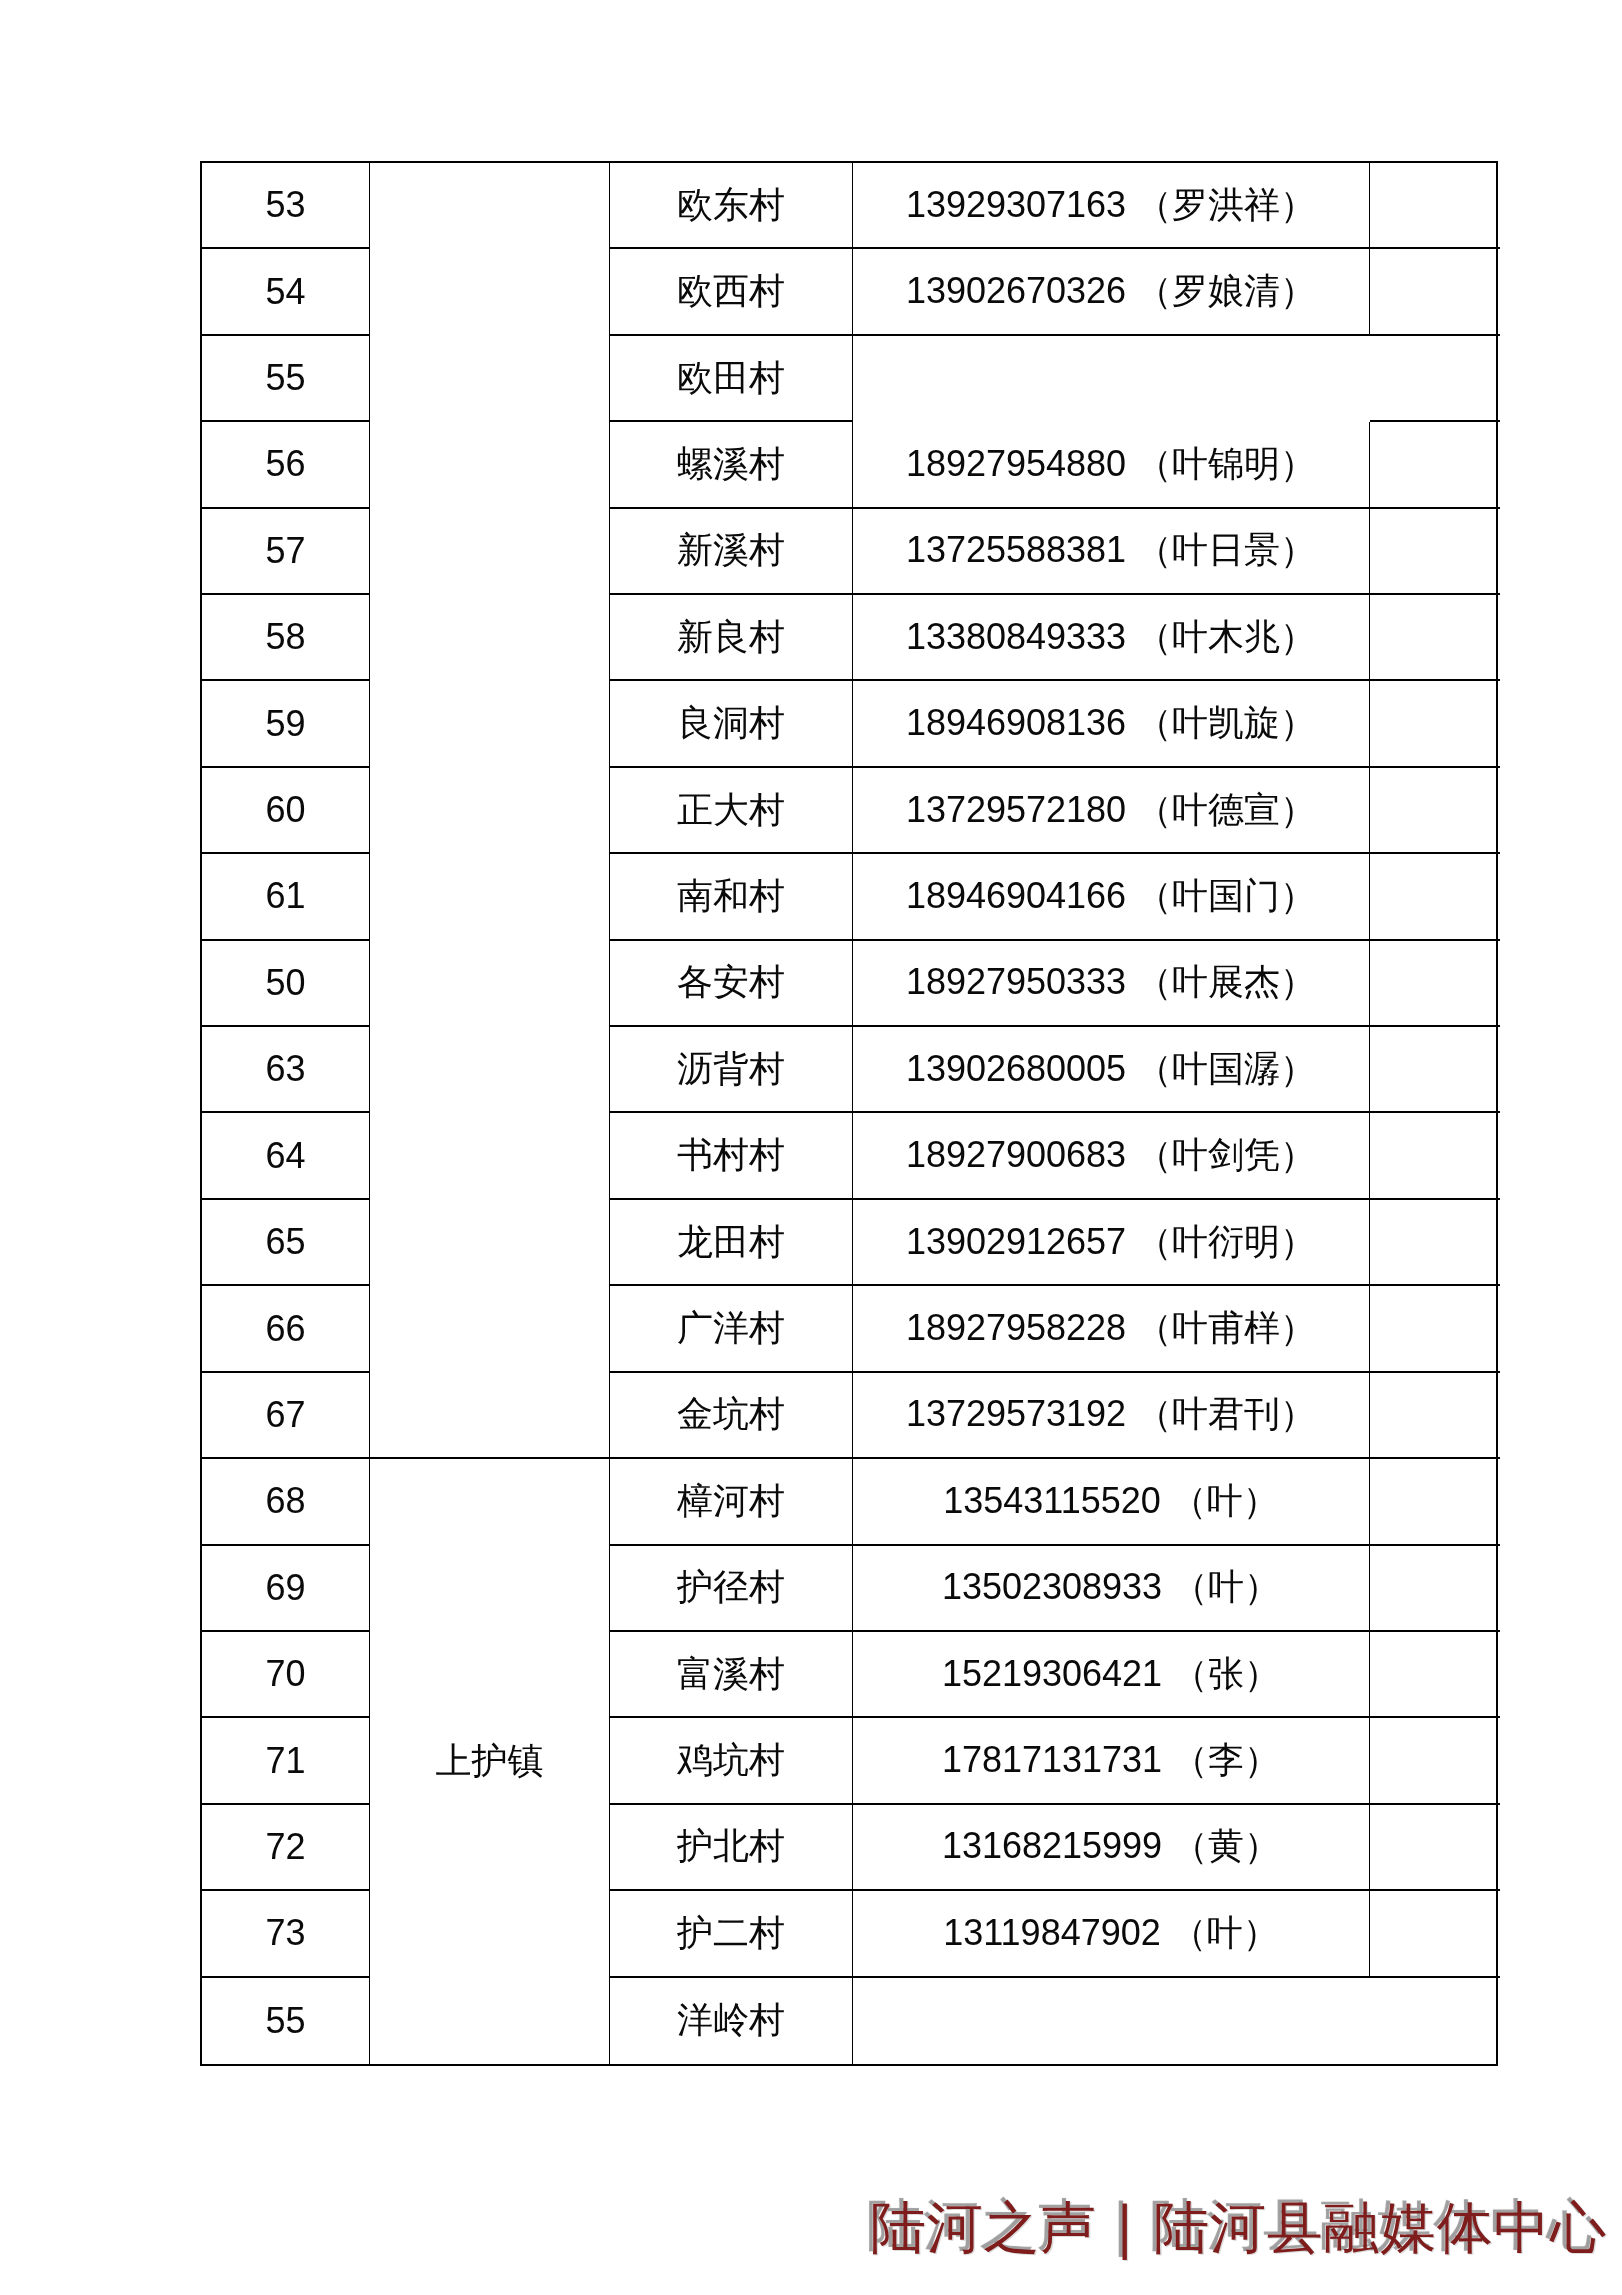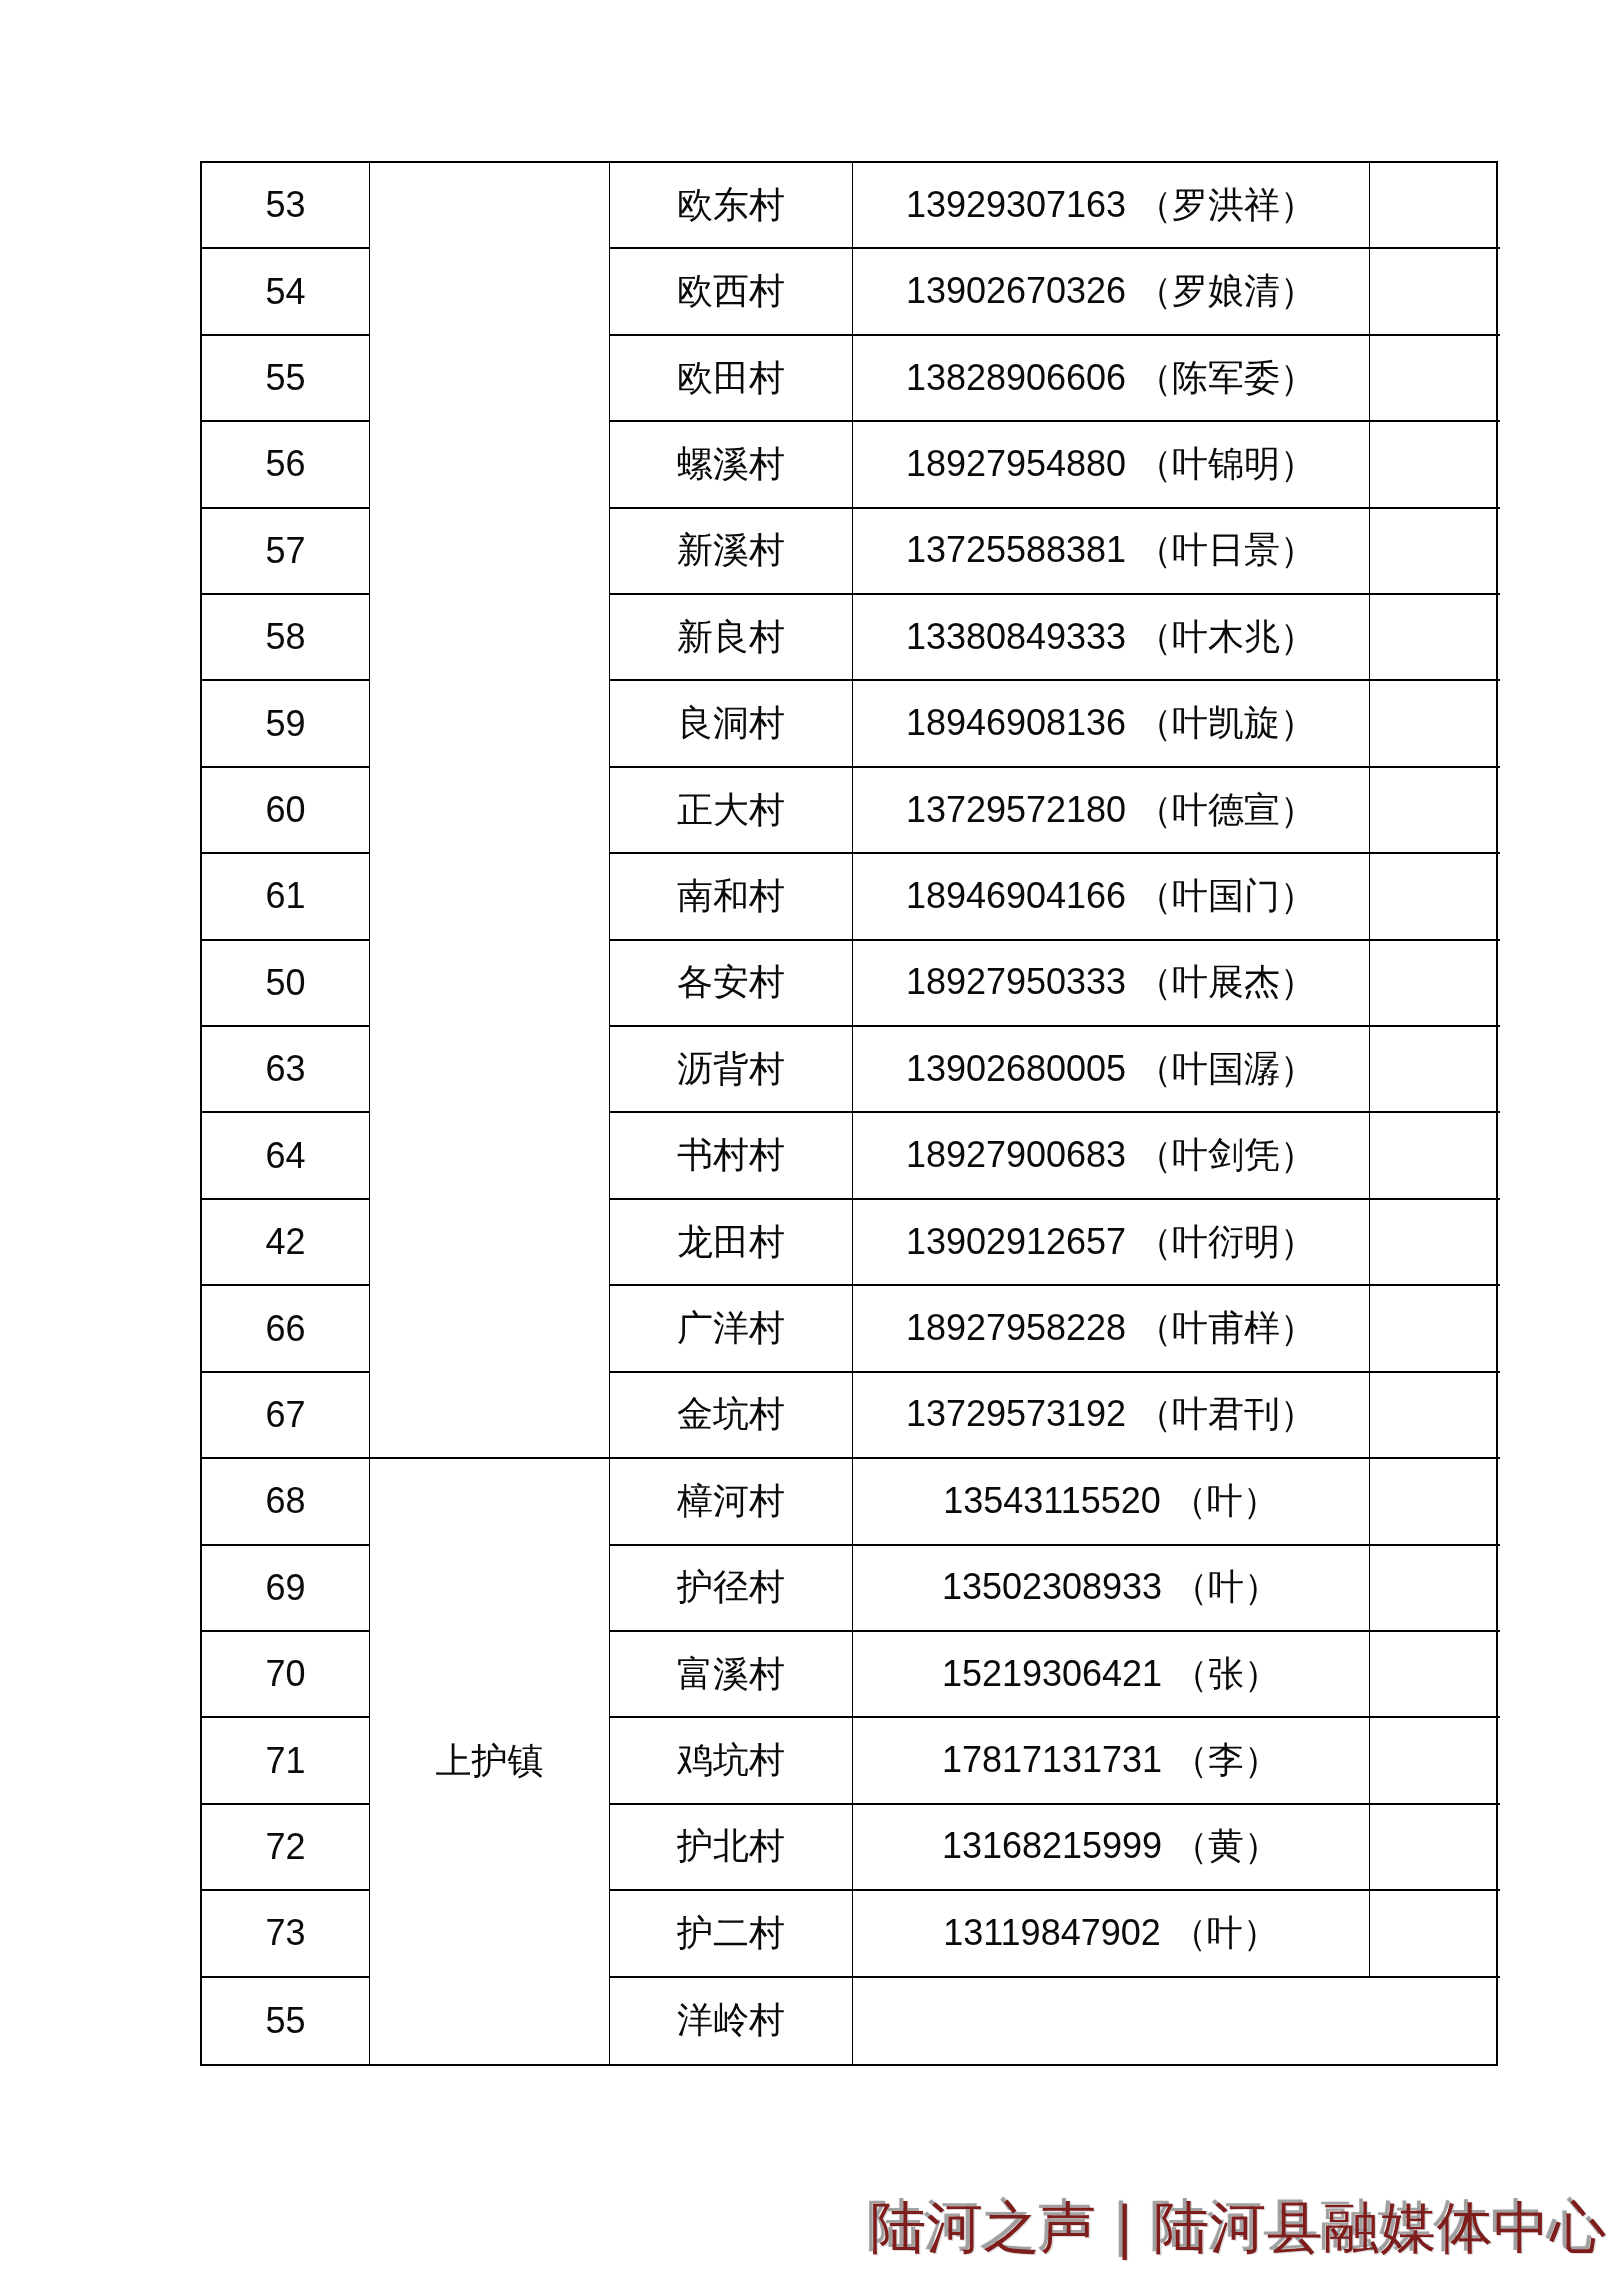--- a/index.html
+++ b/index.html
@@ -60,21 +60,20 @@
       <div class="cell" style="grid-area: 1 / 1;">53</div>
       <div class="cell" style="grid-area: 1 / 3;">欧东村</div>
       <div class="cell" style="grid-area: 1 / 4;">13929307163 （罗洪祥）</div>
       <div class="cell last-col" style="grid-area: 1 / 5;"></div>
       <div class="cell" style="grid-area: 2 / 1;">54</div>
       <div class="cell" style="grid-area: 2 / 3;">欧西村</div>
       <div class="cell" style="grid-area: 2 / 4;">13902670326 （罗娘清）</div>
       <div class="cell last-col" style="grid-area: 2 / 5;"></div>
       <div class="cell" style="grid-area: 3 / 1;">55</div>
       <div class="cell" style="grid-area: 3 / 3;">欧田村</div>
-      <div class="cell" style="grid-area: 3 / 4;">13828906606 （陈军委）</div>
       <div class="cell last-col" style="grid-area: 3 / 5;"></div>
       <div class="cell" style="grid-area: 4 / 1;">56</div>
       <div class="cell" style="grid-area: 4 / 3;">螺溪村</div>
       <div class="cell" style="grid-area: 4 / 4;">18927954880 （叶锦明）</div>
       <div class="cell last-col" style="grid-area: 4 / 5;"></div>
       <div class="cell" style="grid-area: 5 / 1;">57</div>
       <div class="cell" style="grid-area: 5 / 3;">新溪村</div>
       <div class="cell" style="grid-area: 5 / 4;">13725588381 （叶日景）</div>
       <div class="cell last-col" style="grid-area: 5 / 5;"></div>
       <div class="cell" style="grid-area: 6 / 1;">58</div>
@@ -98,21 +97,21 @@
       <div class="cell" style="grid-area: 10 / 4;">18927950333 （叶展杰）</div>
       <div class="cell last-col" style="grid-area: 10 / 5;"></div>
       <div class="cell" style="grid-area: 11 / 1;">63</div>
       <div class="cell" style="grid-area: 11 / 3;">沥背村</div>
       <div class="cell" style="grid-area: 11 / 4;">13902680005 （叶国潺）</div>
       <div class="cell last-col" style="grid-area: 11 / 5;"></div>
       <div class="cell" style="grid-area: 12 / 1;">64</div>
       <div class="cell" style="grid-area: 12 / 3;">书村村</div>
       <div class="cell" style="grid-area: 12 / 4;">18927900683 （叶剑凭）</div>
       <div class="cell last-col" style="grid-area: 12 / 5;"></div>
-      <div class="cell" style="grid-area: 13 / 1;">42</div>
+      <div class="cell" style="grid-area: 13 / 1;">65</div>
       <div class="cell" style="grid-area: 13 / 3;">龙田村</div>
       <div class="cell" style="grid-area: 13 / 4;">13902912657 （叶衍明）</div>
       <div class="cell last-col" style="grid-area: 13 / 5;"></div>
       <div class="cell" style="grid-area: 14 / 1;">66</div>
       <div class="cell" style="grid-area: 14 / 3;">广洋村</div>
       <div class="cell" style="grid-area: 14 / 4;">18927958228 （叶甫样）</div>
       <div class="cell last-col" style="grid-area: 14 / 5;"></div>
       <div class="cell" style="grid-area: 15 / 1;">67</div>
       <div class="cell" style="grid-area: 15 / 3;">金坑村</div>
       <div class="cell" style="grid-area: 15 / 4;">13729573192 （叶君刊）</div>

